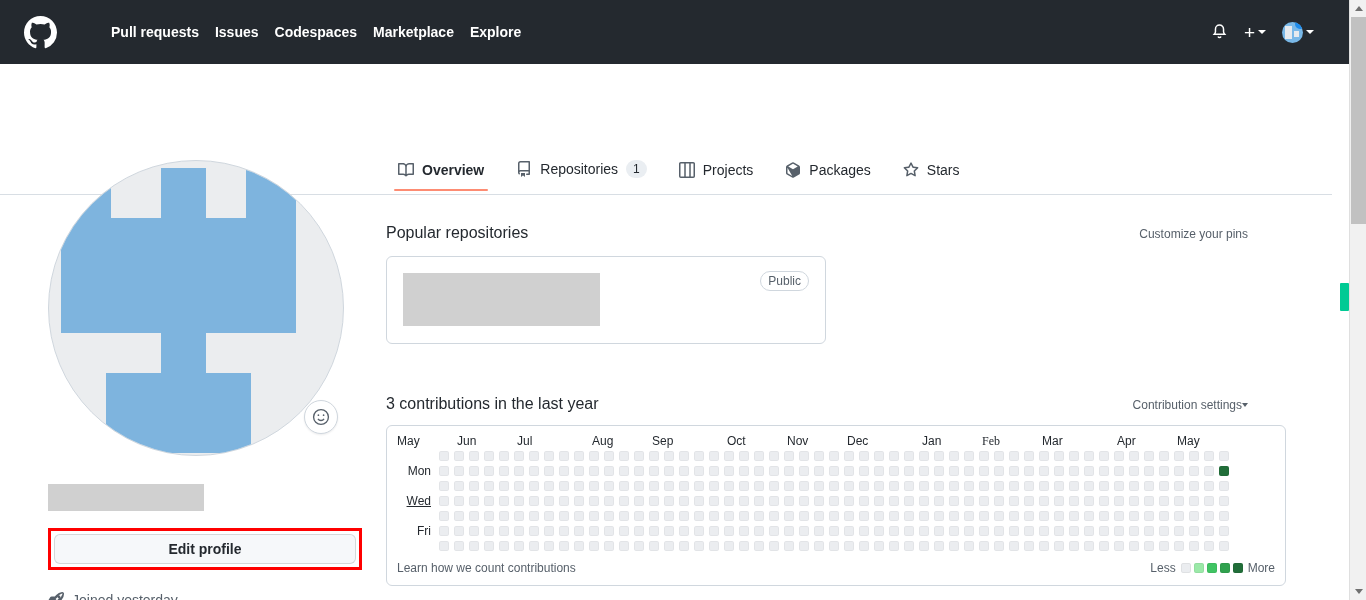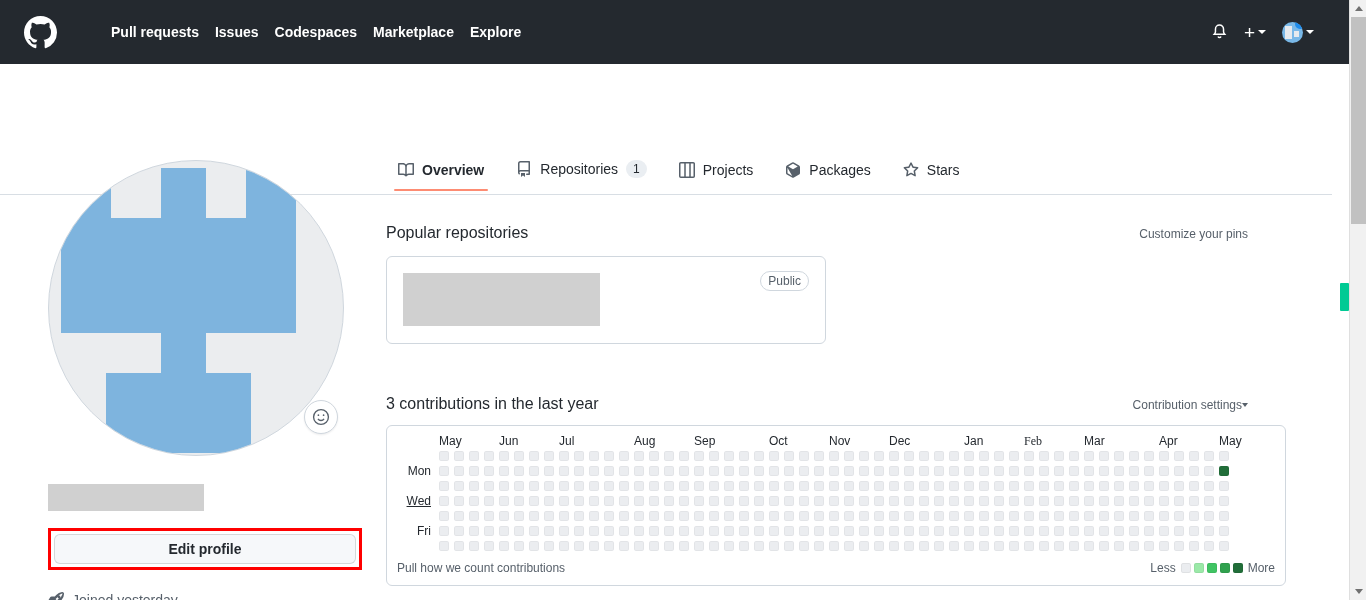--- a/index.html
+++ b/index.html
@@ -289,21 +289,20 @@
     margin-top: 12px;
     width: 900px;
     border: 1px solid #d0d7de;
     border-radius: 6px;
     padding: 8px 10px 10px 10px;
     position: relative;
   }
   .months {
     position: relative;
     height: 17px;
-    margin-left: 42px;
   }
   .month-label {
     position: absolute;
     top: 0;
     font-size: 12px;
     color: #24292f;
     white-space: nowrap;
   }
   .grid-wrap { display: flex; }
   .day-labels {
@@ -983,21 +982,21 @@
               <span class="cell" style="background: rgb(33, 110, 57);"></span>
               <span class="cell"></span>
               <span class="cell"></span>
               <span class="cell"></span>
               <span class="cell"></span>
               <span class="cell"></span>
             </div>
           </div>
       </div>
       <div class="graph-foot">
-        <span class="learn-link">Pull how we count contributions</span>
+        <span class="learn-link">Learn how we count contributions</span>
         <span class="legend">
           <span>Less</span>
           <span id="legend-swatches" style="display:flex;gap:3px;">
               <span class="cell" style="background: rgb(235, 237, 240);"></span>
               <span class="cell" style="background: rgb(155, 233, 168);"></span>
               <span class="cell" style="background: rgb(64, 196, 99);"></span>
               <span class="cell" style="background: rgb(48, 161, 78);"></span>
               <span class="cell" style="background: rgb(33, 110, 57);"></span>
             </span>
           <span>More</span>

